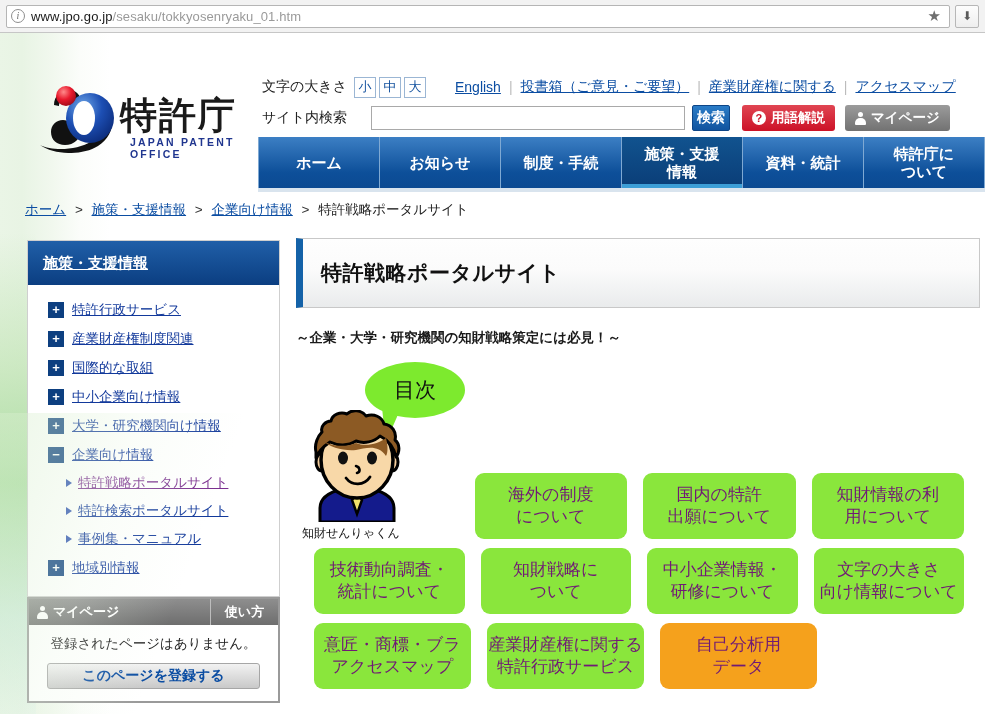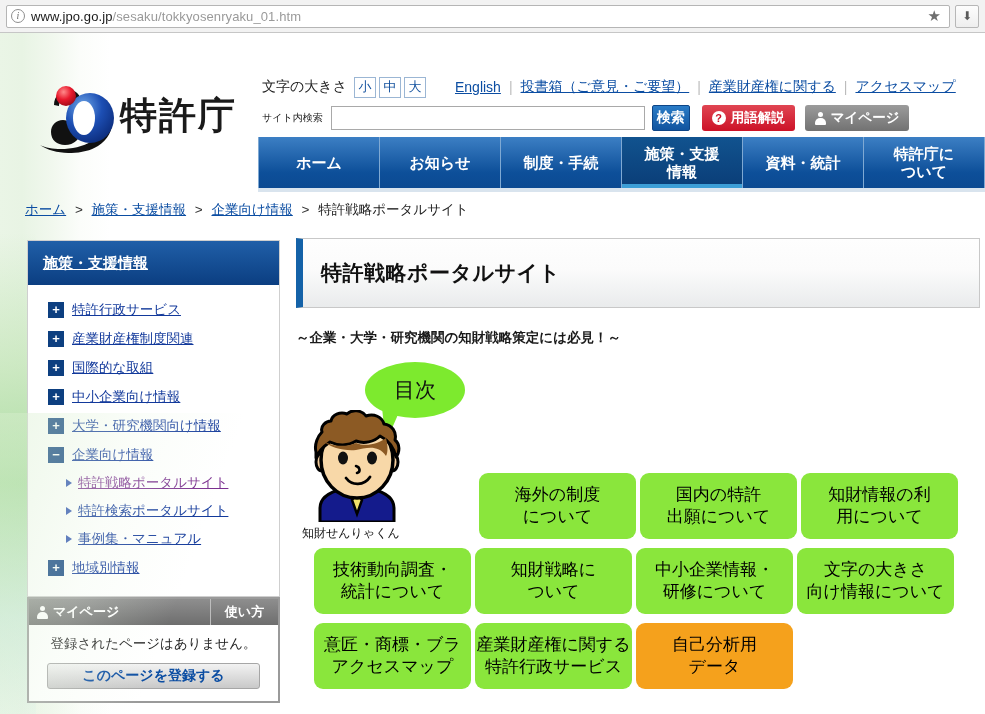--- a/index.html
+++ b/index.html
@@ -103,21 +103,21 @@
     display: inline-flex; align-items: center; justify-content: center;
   }
   .hdr-sep { color: #bcbcbc; margin: 0 8px; }
   .hdr-link {
     color: #0b4da2; font-size: 14px; text-decoration: underline;
     white-space: nowrap;
   }
   #english-link { margin-left: 26px; }
 
   #tools-row2 { display: flex; align-items: center; margin-top: 6px; height: 26px; }
-  #search-label { font-size: 10px; color: #222; margin-right: 8px; font-family: Liberation Mono, monospace; }
+  #search-label { font-size: 14px; color: #222; margin-right: 24px; font-family: Liberation Mono, monospace; }
   #search-input {
     width: 314px; height: 24px;
     border: 1px solid #a9a9a9; background: #fff;
     font-size: 13px; padding: 0 4px; outline: none;
     font-family: "Liberation Sans", sans-serif;
   }
   #search-button {
     margin-left: 7px; height: 26px; padding: 0 4px;
     background: linear-gradient(#2a7cc7,#11549f);
     border: 1px solid #0d4587; border-radius: 2px;
@@ -286,25 +286,25 @@
   #mascot-svg { position: absolute; left: 4px; top: 48px; }
   #mascot-name {
     position: absolute; left: 4px; top: 163px;
     font-size: 12px; color: #111;
   }
 
   
   #tiles { position: absolute; left: 18px; top: 235px; width: 666px; }
   .tile-row { display: flex; margin-bottom: 9px; }
   .tile {
-    width: 157px; height: 66px; margin-right: 4px;
+    width: 157px; height: 66px; margin-right: 16px;
     border-radius: 9px;
     display: flex; align-items: center; justify-content: center;
     text-align: center; line-height: 1.28;
-    font-size: 17px; color: #000000;
+    font-size: 17px; color: #701a75;
     font-family: "DejaVu Sans", sans-serif;
   }
   .tile.green { background: #8ae63c; }
   .tile.orange { background: #f5a11c; }
   .tile-spacer { width: 157px; margin-right: 8px; }
 </style>
 </head>
 <body>
 
 <div id="browser-chrome">
@@ -334,20 +334,21 @@
             <stop offset="100%" stop-color="#0b2a78"></stop>
           </radialGradient>
         </defs>
         <path d="M8 60 C20 66 44 66 60 56 C74 47 80 34 78 22 C84 36 80 52 66 61 C50 71 22 70 8 60 Z" fill="#111"></path>
         <path d="M22 20 C22 11 29 5 37 5 C44 5 49 10 49 18 L49 44 C49 54 42 60 33 60 C25 60 19 55 19 47 C19 40 24 35 31 35 C34 35 36 36 38 37 L38 20 C38 16 36 14 33 14 C29 14 27 17 27 21 Z" fill="#111"></path>
         <ellipse cx="58" cy="33" rx="24" ry="25" fill="url(#blueg)"></ellipse>
         <ellipse cx="52" cy="33" rx="11" ry="17" fill="#ffffff"></ellipse>
         <circle cx="34" cy="11" r="10" fill="url(#redg)"></circle>
       </svg>
       <div id="logo-text">特許庁</div>
+      <div id="logo-sub">JAPAN PATENT OFFICE</div>
     </div>
 
     <div id="header-tools">
       <div id="tools-row1">
         <span class="label">文字の大きさ</span>
         <span class="size-btn">小</span>
         <span class="size-btn">中</span>
         <span class="size-btn">大</span>
         <a class="hdr-link" id="english-link">English</a>
         <span class="hdr-sep">|</span>

